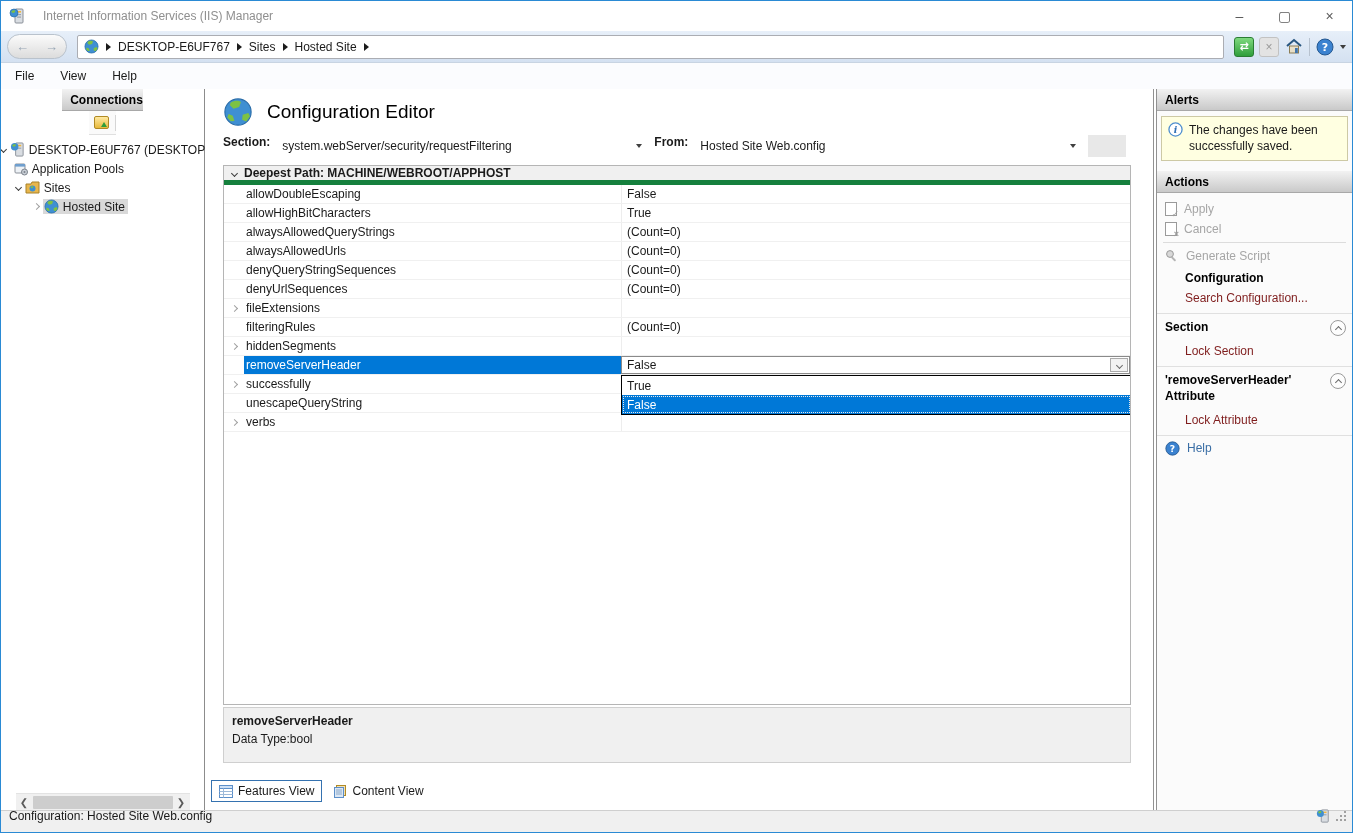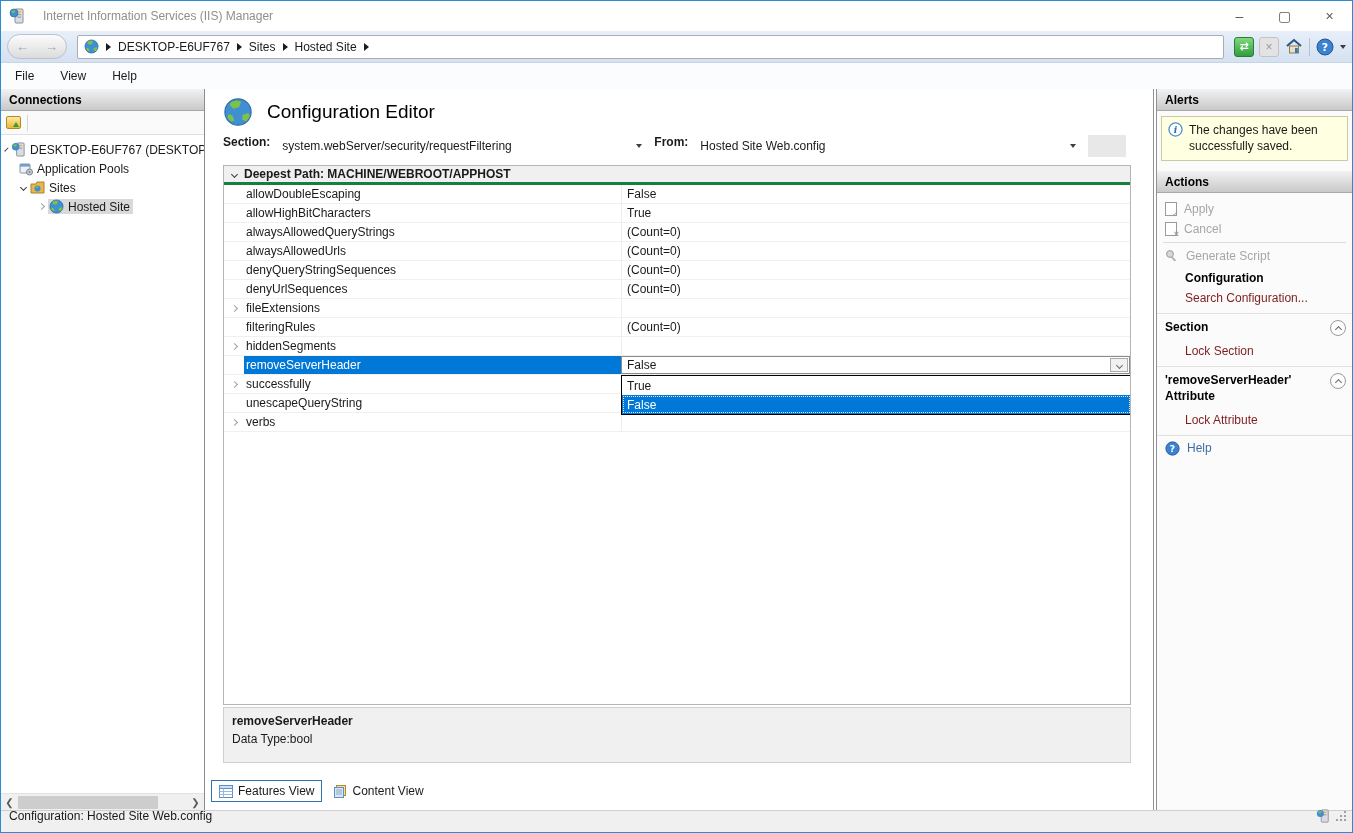--- a/index.html
+++ b/index.html
@@ -26,21 +26,21 @@
   .caret-down { width:0;height:0;border-left:3.5px solid transparent;border-right:3.5px solid transparent;border-top:4px solid #3c3c3c; }
 
   
   .menubar { height:26px; background:#fbfcfe; display:flex; align-items:center; padding-left:14px; gap:26px; flex:0 0 auto; }
   .menu-item { color:#1a1a1a; }
 
   
   .main { flex:1; display:flex; min-height:0; }
 
   
-  .conn { width:204px; flex:0 0 auto; border-right:1px solid #8c8c8c; display:flex; flex-direction:column; background:#fff; }
+  .conn { width:204px; flex:0 0 auto; border-right:1px solid #8c8c8c; display:flex; flex-direction:column; background:#fff;align-items:center; }
   .panel-hd { height:22px; background:linear-gradient(180deg,#f2f2f2,#c9c9c9); border-bottom:1px solid #a8a8a8; font-weight:bold; display:flex; align-items:center; padding-left:8px; color:#000; flex:0 0 auto; }
   .conn-tools { height:24px; background:#fafafa; border-bottom:1px solid #e0e0e0; display:flex; align-items:center; padding-left:5px; gap:6px; flex:0 0 auto; }
   .conn-tools .vdiv { width:1px; height:16px; background:#d5d5d5; }
   .tree { flex:1; overflow:hidden; padding-top:5px; white-space:nowrap; }
   .titem { height:19px; display:flex; align-items:center; gap:4px; }
   .sel-gray { background:#d9d9d9; display:flex; align-items:center; gap:4px; padding:0 3px 0 1px; }
   .hscroll { height:17px; background:#f0f0f0; border-top:1px solid #e3e3e3; display:flex; align-items:center; flex:0 0 auto; }
   .hs-arrow { width:17px; text-align:center; color:#5a5a5a; font-size:10px; }
   .hs-thumb { height:13px; width:140px; background:#cdcdcd; border-radius:1px; }
   .hs-track { flex:1; }
@@ -60,21 +60,21 @@
   .combo-flat { height:22px; background:#fff; display:flex; align-items:center; padding:0 6px; }
   .combo-flat .tri { margin-left:auto; }
   .tri { width:0;height:0;border-left:3.5px solid transparent;border-right:3.5px solid transparent;border-top:4.5px solid #404040; display:inline-block; }
   .sec-combo { width:372px; }
   .from-combo { width:388px; }
   .gray-endcap { width:38px; height:22px; background:#e8e8e8; }
 
   
   .grid { margin-left:18px; width:908px; height:540px; border:1px solid #b5b5b5; background:#fff; position:relative; flex:0 0 auto; overflow:hidden; }
   .grow { height:19px; display:flex; align-items:center; border-bottom:1px solid #f0f0f0; }
-  .grow.header { background:#f0f0f0; border-bottom:3px solid #15803d; font-weight:bold; }
+  .grow.header { background:#f0f0f0; border-bottom:5px solid #15803d; font-weight:bold; }
   .gut { width:20px; flex:0 0 auto; display:flex; align-items:center; justify-content:center; }
   .ncell { width:377px; flex:0 0 auto; padding-left:2px; overflow:hidden; white-space:nowrap; height:100%; display:flex; align-items:center; }
   .vcell { flex:1; border-left:1px solid #ededed; padding-left:5px; height:100%; display:flex; align-items:center; overflow:hidden; white-space:nowrap; }
   .ncell.sel { background:#0078d7; color:#fff; }
   .combo-cell { flex:1; height:100%; border:1px solid #8a8a8a; background:#fff; display:flex; align-items:center; padding-left:5px; position:relative; }
   .combo-btn { position:absolute; right:1px; top:1px; bottom:1px; width:18px; background:#f2f2f2; border:1px solid #ababab; display:flex; align-items:center; justify-content:center; }
   .popup { position:absolute; left:397px; top:209px; width:511px; background:#fff; border:1px solid #000; z-index:5; }
   .popup .opt { height:19px; display:flex; align-items:center; padding-left:5px; }
   .popup .opt.hl { background:#0078d7; color:#fff; outline:1px dotted #e8e8e8; outline-offset:-2px; }
 

